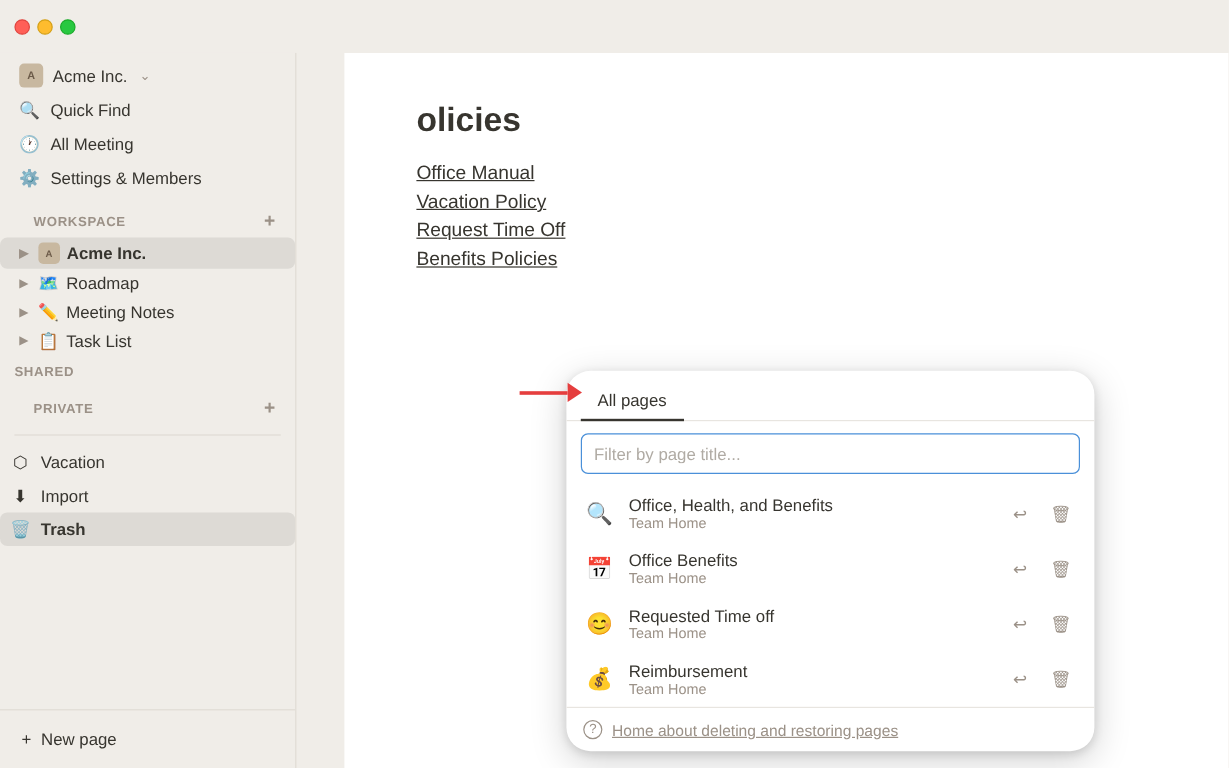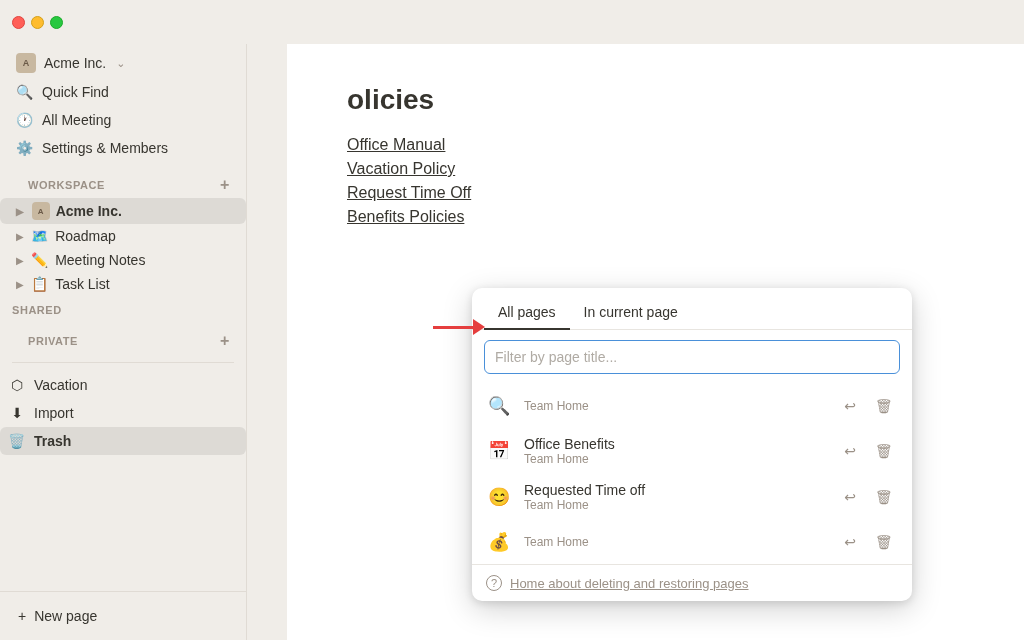--- a/index.html
+++ b/index.html
@@ -232,25 +232,25 @@
 
     .content-link {
       font-size: 16px;
       color: #37352f;
       text-decoration: underline;
       cursor: pointer;
     }
 
     .popup {
       position: absolute;
-      top: 244px;
+      top: 265px;
       left: 225px;
       width: 440px;
       background: #fff;
-      border-radius: 10px;
+      border-radius: 20px;
       box-shadow: 0 8px 30px rgba(0,0,0,0.18), 0 2px 8px rgba(0,0,0,0.12);
       z-index: 200;
       overflow: hidden;
     }
 
     .popup-tabs {
       display: flex;
       padding: 8px 12px 0 12px;
       gap: 0;
       border-bottom: 1px solid #e8e5e0;
@@ -569,34 +569,32 @@
       <div class="arrow-body"></div>
       <div class="arrow-head"></div>
     </div>
 
     <div class="popup">
 
       <div class="popup-tabs">
         <div class="popup-tab active">
           <span>All pages</span>
         </div>
-        <div class="popup-tab">
-          <span>In current page</span>
-        </div>
       </div>
 
       <div class="popup-search">
         <input type="text" placeholder="Filter by page title..." style="">
       </div>
 
       <div class="popup-list">
 
         <div class="popup-item">
           <div class="popup-item-icon">🔍</div>
           <div class="popup-item-text">
+            <div class="popup-item-title">Office, Health, and Benefits</div>
             <div class="popup-item-sub">Team Home</div>
           </div>
           <div class="popup-item-actions">
             <div class="popup-action-btn">↩</div>
             <div class="popup-action-btn">🗑</div>
           </div>
         </div>
 
         <div class="popup-item">
           <div class="popup-item-icon">📅</div>
@@ -618,20 +616,21 @@
           </div>
           <div class="popup-item-actions">
             <div class="popup-action-btn">↩</div>
             <div class="popup-action-btn">🗑</div>
           </div>
         </div>
 
         <div class="popup-item">
           <div class="popup-item-icon">💰</div>
           <div class="popup-item-text">
+            <div class="popup-item-title">Reimbursement</div>
             <div class="popup-item-sub">Team Home</div>
           </div>
           <div class="popup-item-actions">
             <div class="popup-action-btn">↩</div>
             <div class="popup-action-btn">🗑</div>
           </div>
         </div>
 
       </div>
 

